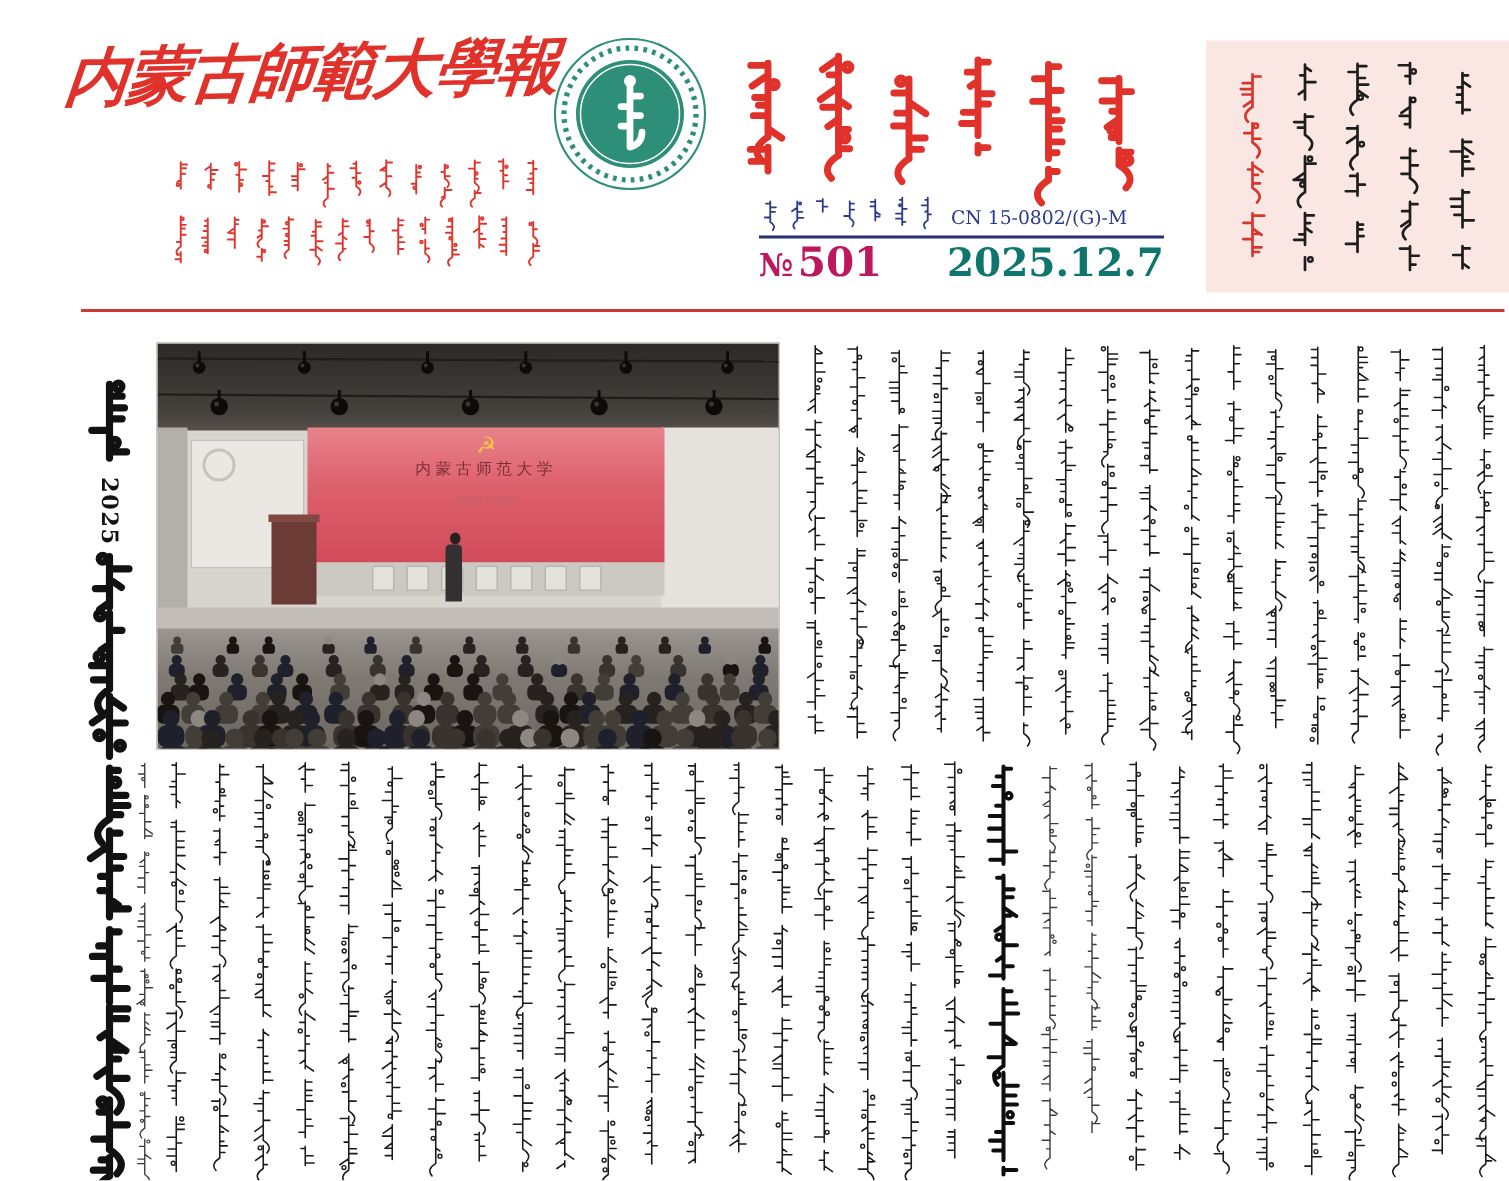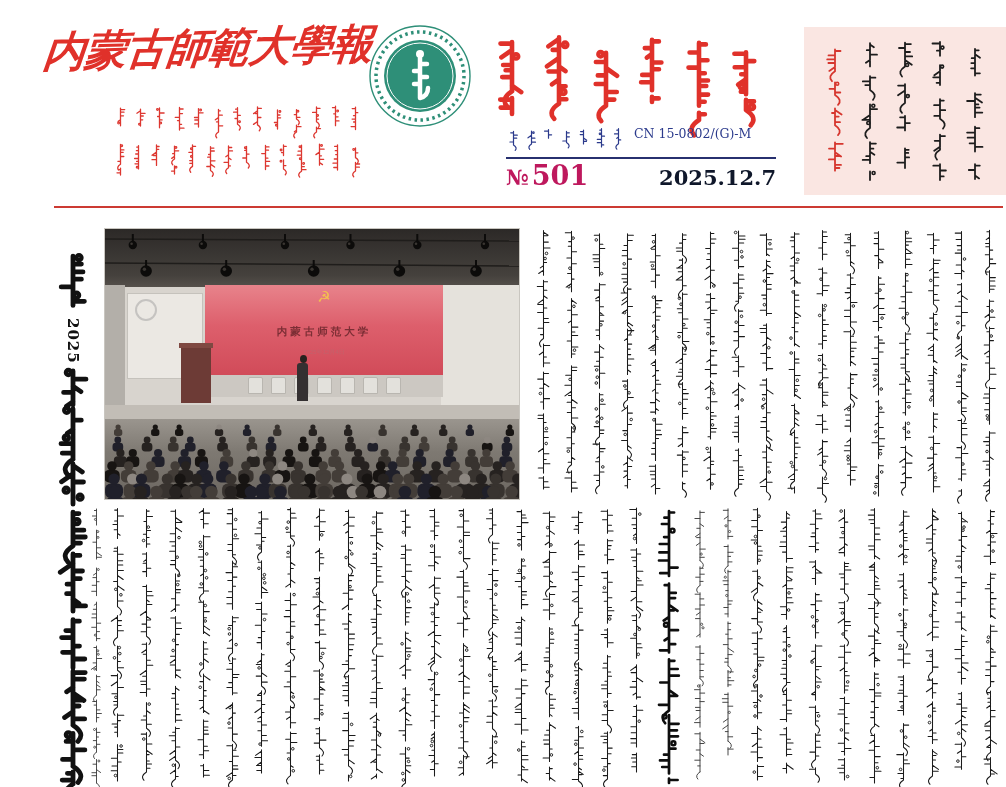--- a/index.html
+++ b/index.html
@@ -9,28 +9,28 @@
   
   .cn-title{position:absolute;left:44px;top:14px;width:340px;margin:0;
     font-family:"DejaVu Serif",serif;font-weight:bold;font-style:italic;
     font-size:42px;line-height:1.6;color:#e0312a;letter-spacing:-1px;
     transform:skewX(-7deg) rotate(-1.5deg);white-space:nowrap;}
   .subtitle-rows{position:absolute;left:112px;top:104px;width:252px;}
   .subtitle-row{margin-bottom:6px;}
   .logo{position:absolute;left:368px;top:24px;width:104px;height:104px;}
   .mongol-title{position:absolute;left:490px;top:34px;width:278px;height:94px;}
   .issue-block{position:absolute;left:506px;top:126px;width:270px;}
-  .issue-row1{display:flex;align-items:flex-start;gap:8px;height:28px;}
+  .issue-row1{display:flex;align-items:flex-end;gap:8px;height:28px;}
   .issue-script{width:120px;height:25px;}
   .cn-num{font-family:"DejaVu Serif",serif;color:#2b3a8c;font-size:12.5px;padding-bottom:2px;white-space:nowrap;}
   .issue-divider{border-top:2.5px solid #27306f;margin-top:3px;}
   .issue-row2{display:flex;justify-content:space-between;align-items:baseline;margin-top:1px;}
   .issue-no{font-family:"DejaVu Serif",serif;font-weight:bold;color:#be185d;font-size:27px;}
   .issue-no .sym{font-size:21px;margin-right:3px;}
-  .issue-date{font-family:"DejaVu Serif",serif;font-weight:bold;color:#0f172a;font-size:21px;}
+  .issue-date{font-family:"DejaVu Serif",serif;font-weight:bold;color:#0f766e;font-size:26px;}
   .quote-box{position:absolute;left:804px;top:27px;width:202px;height:168px;
     background:#fae6e2;box-sizing:border-box;padding:10px 14px;}
   .separator{position:absolute;left:54px;top:206px;width:949px;border-top:2px solid #cc3a33;}
 
   
   .headline-strip{position:absolute;left:54px;top:252px;width:38px;height:527px;
     display:flex;flex-direction:column;align-items:center;}
   .headline-year{writing-mode:vertical-rl;font-family:"DejaVu Serif",serif;font-weight:bold;
     font-size:15px;color:#111;letter-spacing:1px;margin:2px 0;}
   .strip-sub{position:absolute;left:90px;top:506px;width:14px;height:279px;}
@@ -43,21 +43,21 @@
   .ph-leftcol{position:absolute;left:0;top:56px;width:20px;height:140px;background:#b3afa9;}
   .ph-wall-right{position:absolute;left:336px;top:56px;width:80px;height:140px;background:#e5e2dc;}
   .ph-screen-left{position:absolute;left:22px;top:64px;width:76px;height:86px;
     background:#ebe8e3;border:1px solid #c5c2bc;box-sizing:border-box;}
   .ph-logo-mark{position:absolute;left:30px;top:70px;width:18px;height:18px;border-radius:50%;
     border:2px solid rgba(150,150,150,.45);}
   .ph-screen{position:absolute;left:100px;top:56px;width:238px;height:90px;
     background:linear-gradient(180deg,#e8838b 0%,#dd5f6c 45%,#d14b59 100%);
     display:flex;flex-direction:column;align-items:center;text-align:center;}
   .ph-emblem{font-family:"DejaVu Sans",sans-serif;font-size:15px;line-height:1;color:#f2c14e;margin-top:5px;}
-  .ph-line1{font-size:10.5px;color:#7c2e35;letter-spacing:3px;margin-top:20px;font-weight:bold;}
+  .ph-line1{font-size:10.5px;color:#7c2e35;letter-spacing:3px;margin-top:1px;font-weight:normal;}
   .ph-line2{font-size:12px;color:#7c2e35;letter-spacing:1px;margin-top:5px;font-weight:bold;white-space:nowrap;}
   .ph-line3{font-size:6px;color:#c2626c;margin-top:9px;}
   .ph-stage{position:absolute;left:100px;top:146px;width:238px;height:22px;background:#ccc8c2;
     display:flex;justify-content:center;gap:8px;padding-top:2px;box-sizing:border-box;}
   .ph-chair{width:13px;height:15px;background:#e3e1dc;border-radius:2px 2px 0 0;border:1px solid #b9b6b0;}
   .ph-podium{position:absolute;left:76px;top:118px;width:30px;height:56px;background:#6d3b36;}
   .ph-podium:before{content:"";position:absolute;left:-2px;top:-4px;width:34px;height:5px;background:#7f4942;}
   .ph-speaker-body{position:absolute;left:192px;top:134px;width:11px;height:38px;background:#343031;border-radius:3px 3px 0 0;}
   .ph-speaker-head{position:absolute;left:194.5px;top:126px;width:7px;height:8px;background:#27221f;border-radius:50%;}
   .ph-floor{position:absolute;left:0;top:176px;width:416px;height:16px;background:#c2bdb6;}

